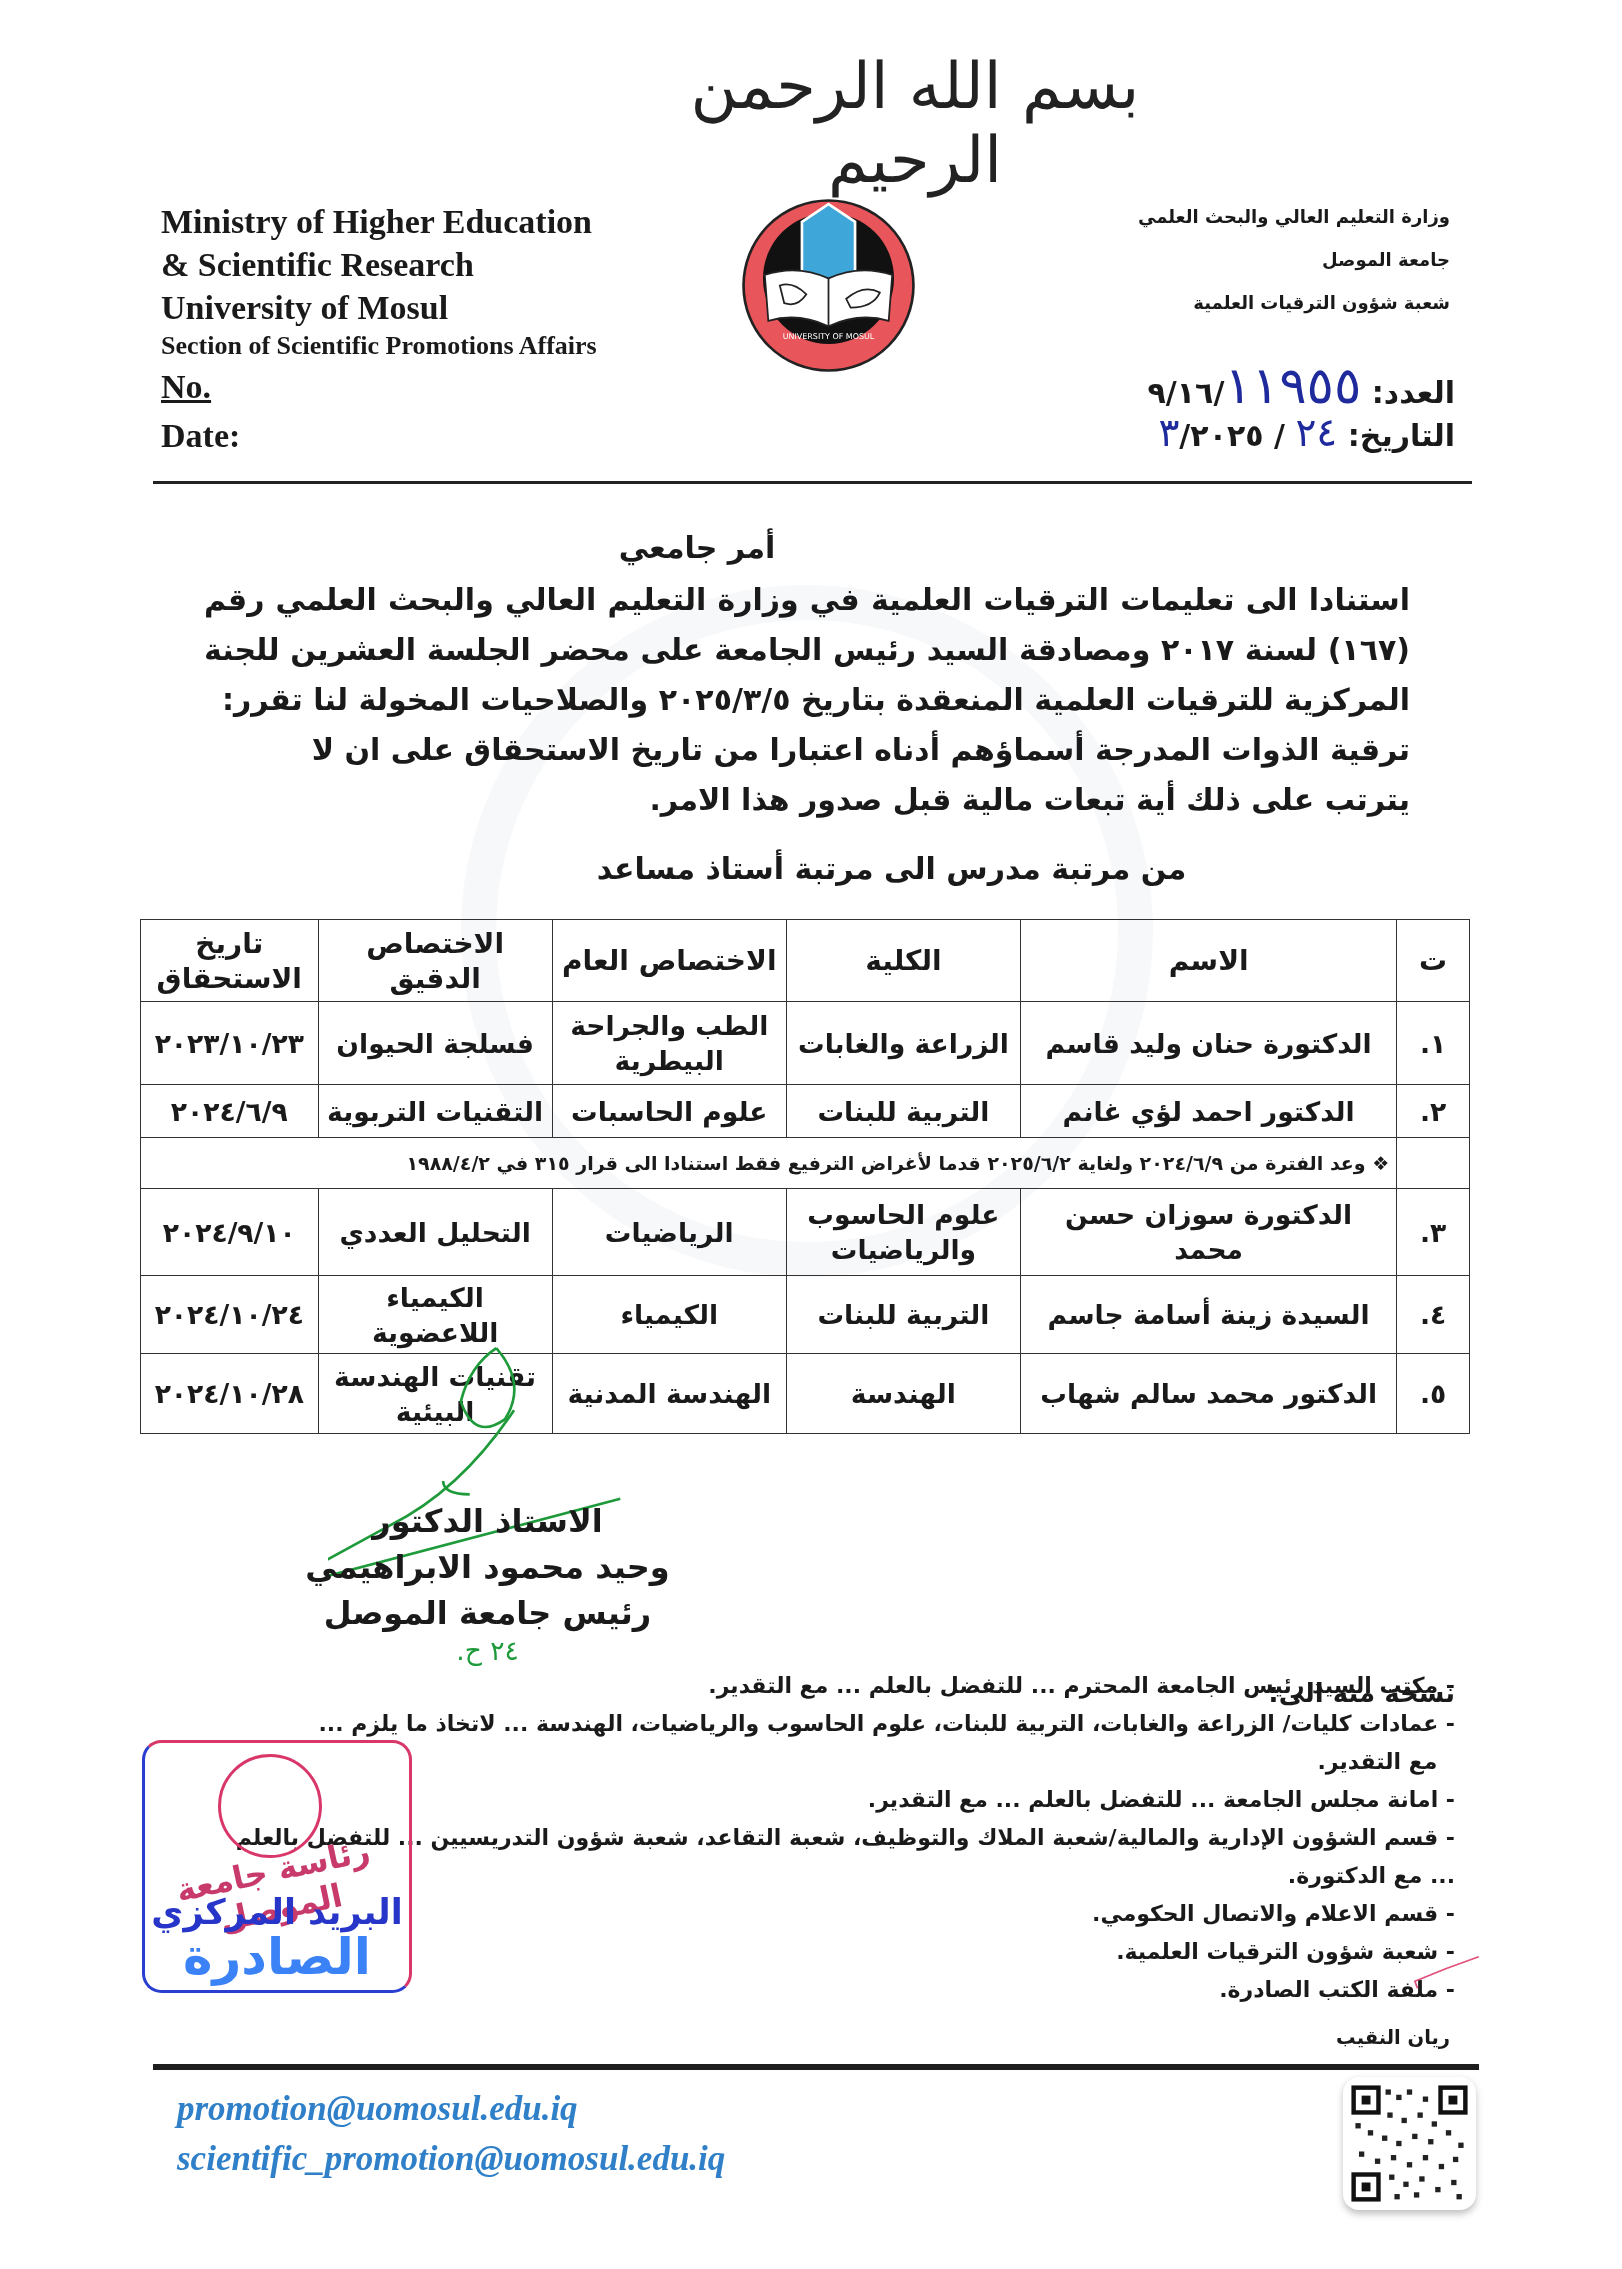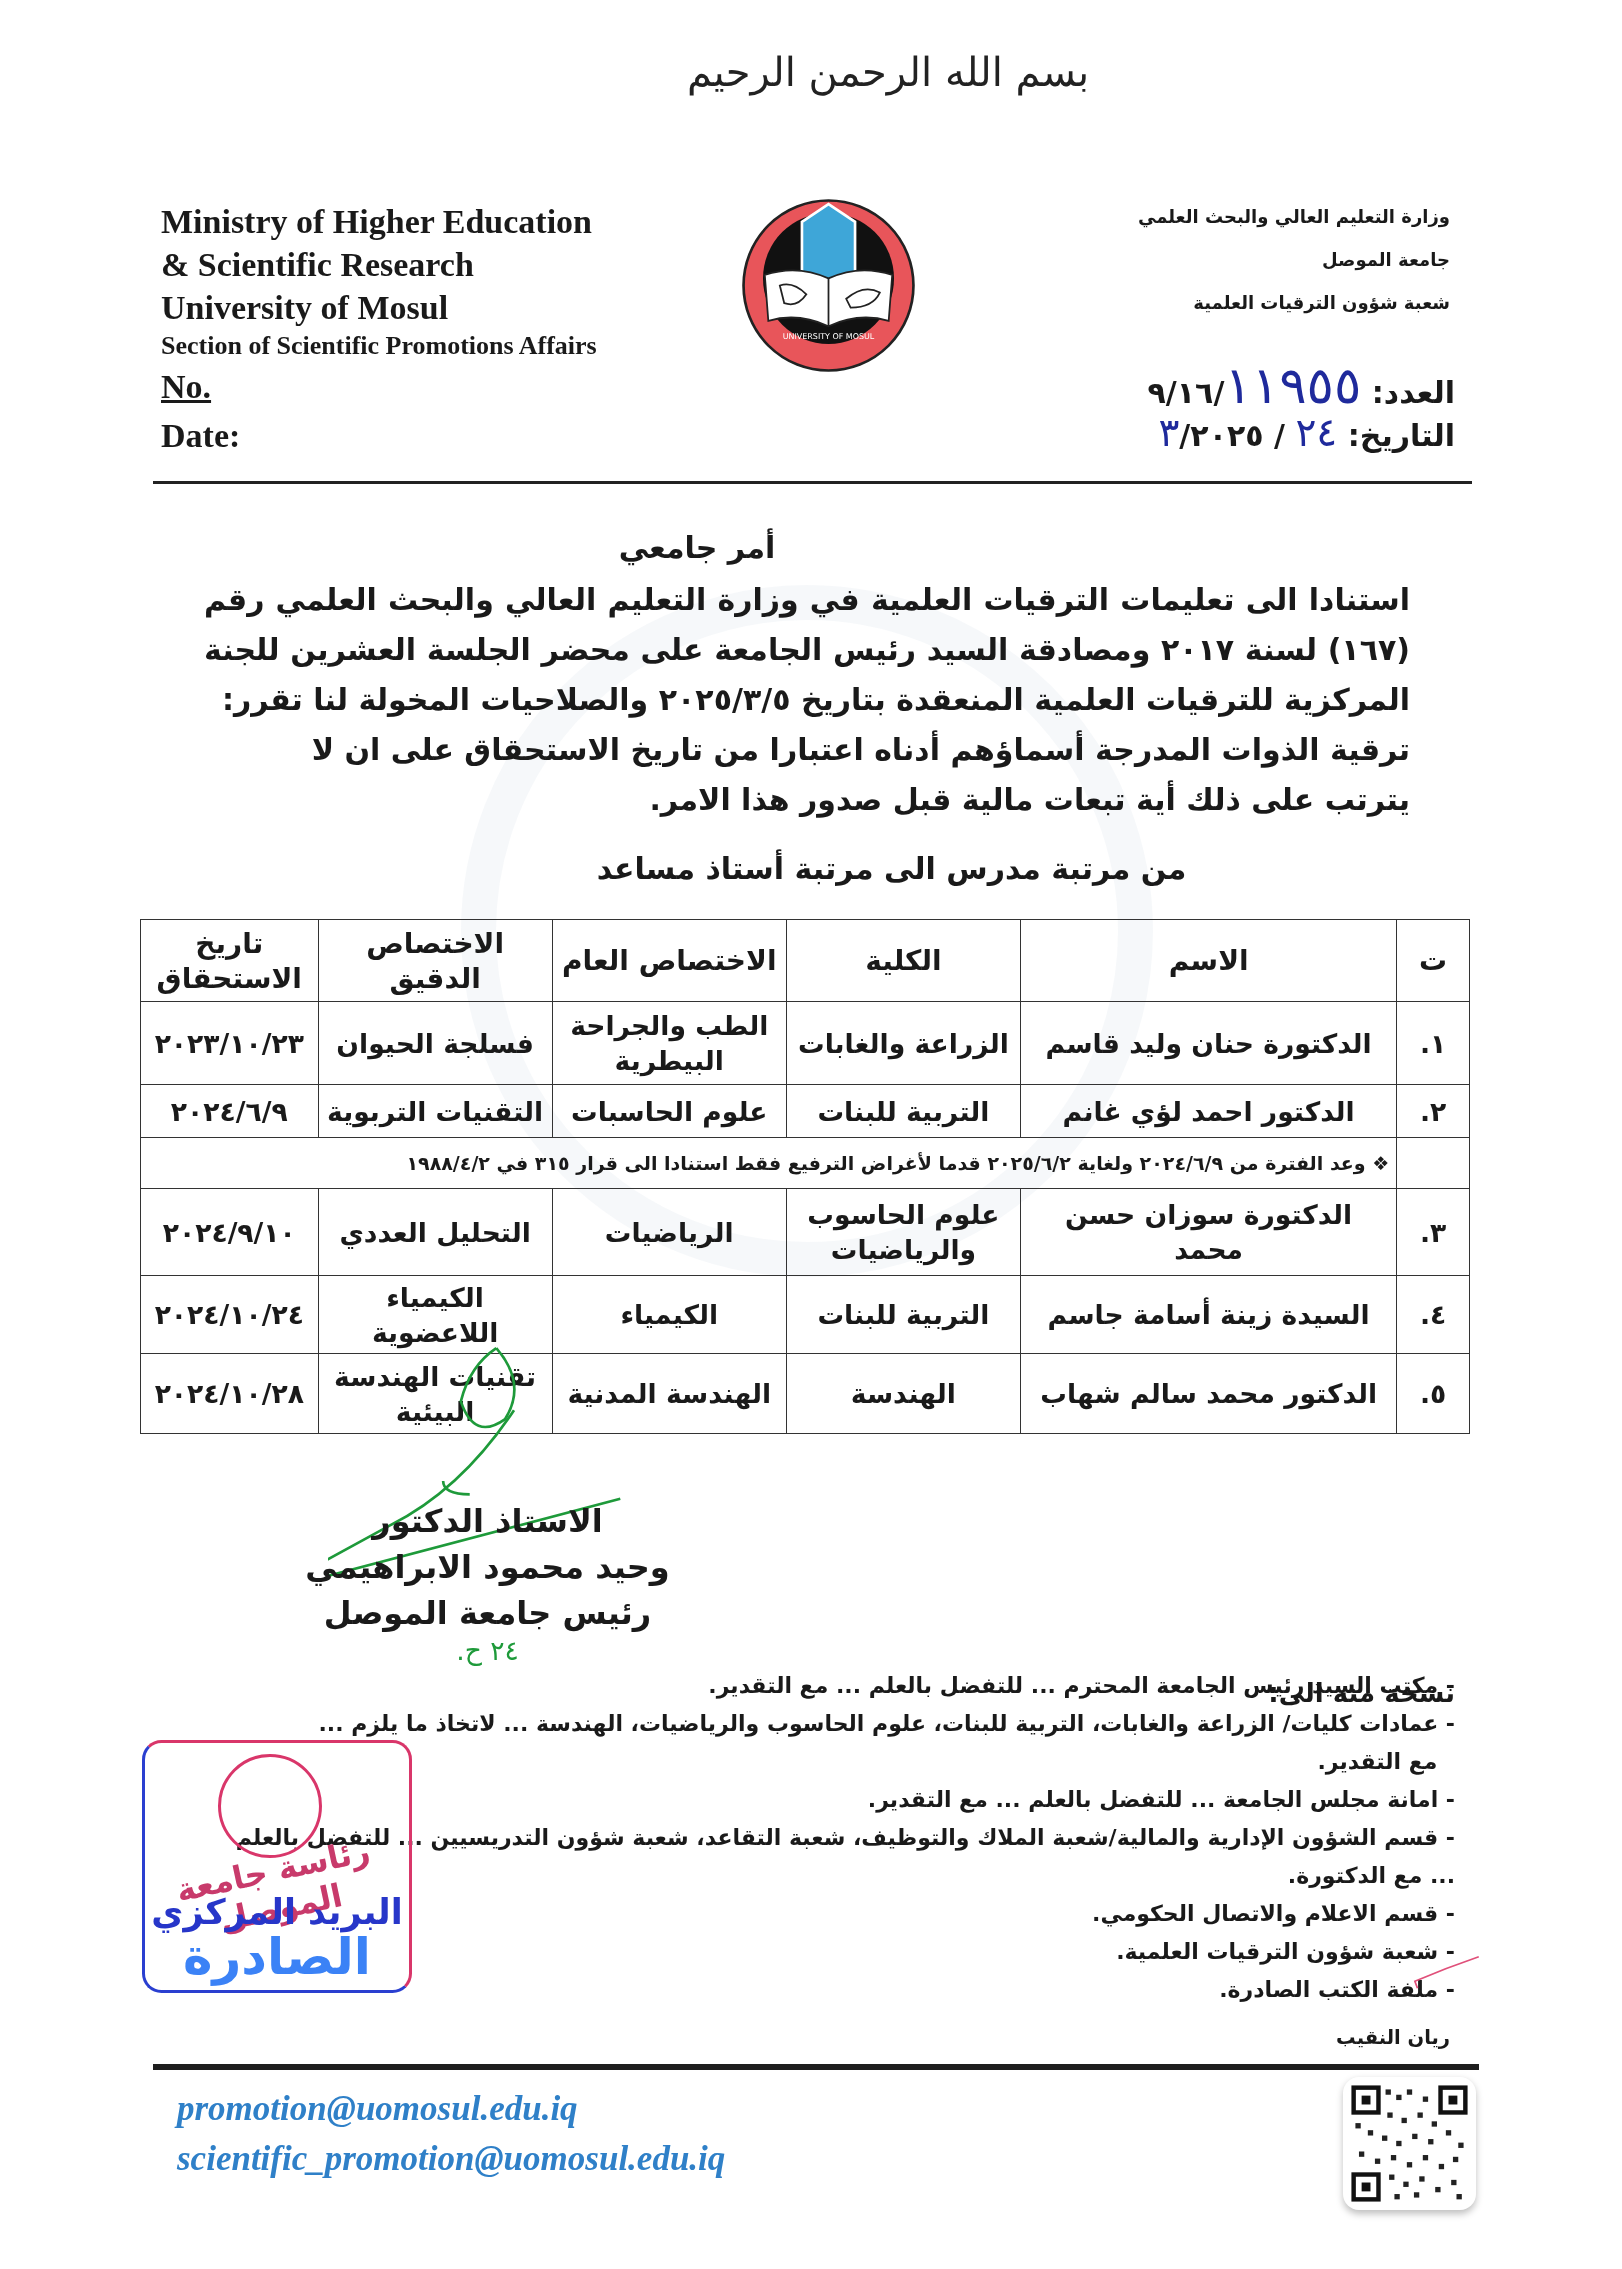--- a/index.html
+++ b/index.html
@@ -2,21 +2,21 @@
 <html style="font-size:14px"><head>
 <meta charset="utf-8">
 <style>
   html, body { margin:0; padding:0; }
   body {
     width:1623px; height:2270px; background:#ffffff; position:relative; overflow:hidden;
     font-family:"DejaVu Sans", sans-serif; color:#1a1a1a;
   }
   .abs { position:absolute; }
   .ar { direction:rtl; font-family:"DejaVu Sans", sans-serif; font-weight:bold; }
-  .basmala { left:613px; top:49px; width:550px; text-align:center; font-family:"DejaVu Serif", serif; font-size:40px; color:#222; direction:rtl; letter-spacing:1.8px; }
+  .basmala { left:640px; top:49px; width:550px; text-align:center; font-family:"DejaVu Serif", serif; font-size:64px; color:#222; direction:rtl; letter-spacing:1.8px; }
   .en-head { left:161px; top:200px; font-family:"Liberation Serif", serif; font-weight:bold; color:#1a1a1a; }
   .en-head div { line-height:43px; font-size:34px; }
   .en-head .small { font-size:26px; line-height:34px; }
   .en-no { left:161px; top:368px; font-family:"Liberation Serif", serif; font-weight:bold; font-size:34px;text-decoration:underline; }
   .en-date { left:161px; top:417px; font-family:"Liberation Serif", serif; font-weight:bold; font-size:34px; }
   .logo { left:740px; top:197px; width:177px; height:177px; }
   .ar-head { right:173px; top:195px; width:497px; text-align:right; font-size:18px; line-height:43px; }
   .ref-line { right:168px; top:356px; font-size:30px; white-space:nowrap; }
   .date-line { right:168px; top:410px; font-size:30px; white-space:nowrap; }
   .hand { color:#1f2a9c; font-family:"DejaVu Sans", sans-serif; font-weight:normal; font-size:51px; }

